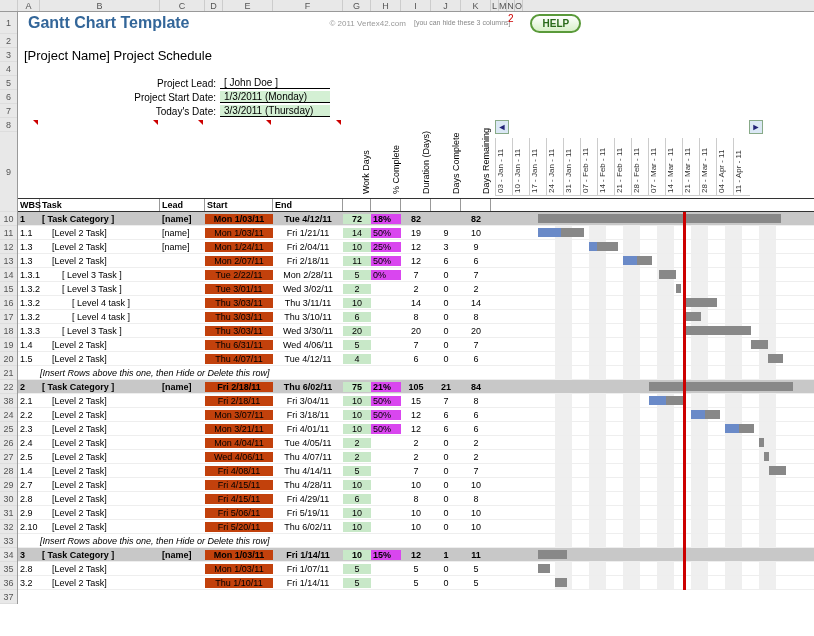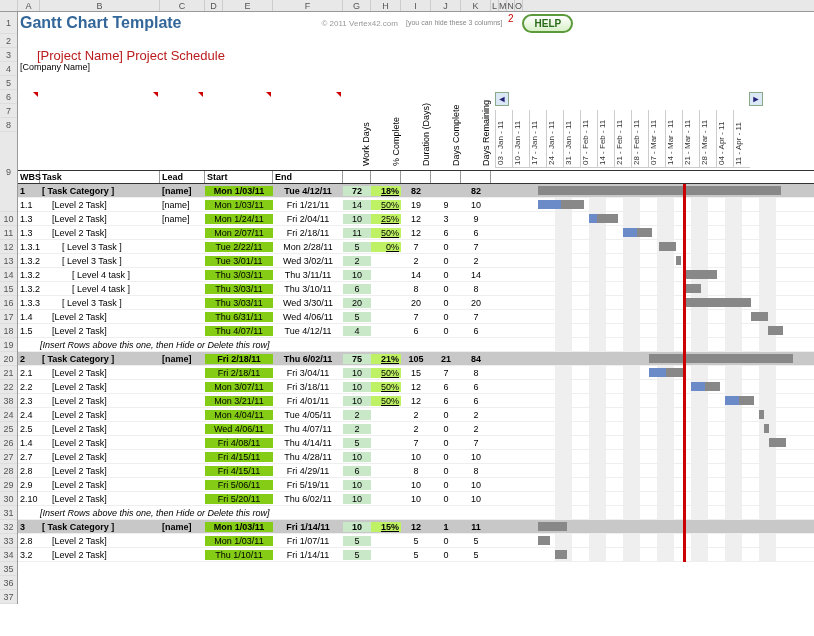--- a/index.html
+++ b/index.html
@@ -4,26 +4,26 @@
 <style>
 * { box-sizing: border-box; margin: 0; padding: 0; }
 body { font-family: Arial, sans-serif; font-size: 10px; background: #fff; width: 814px; height: 636px; overflow: hidden; position: relative; }
 .col-headers { display: flex; height: 12px; background: #e8e8e8; border-bottom: 1px solid #999; }
 .col-headers .ch { border-right: 1px solid #ccc; text-align: center; font-size: 9px; color: #555; line-height: 12px; }
 .row-nums { position: absolute; left: 0; top: 12px; width: 18px; background: #e8e8e8; border-right: 1px solid #999; }
 .row-nums .rn { height: 14px; line-height: 14px; text-align: center; font-size: 9px; color: #555; border-bottom: 1px solid #ddd; }
 .row-nums .rn.tall { height: 22px; line-height: 22px; }
 .row-nums .rn.vtall { height: 80px; line-height: 80px; }
 .content { position: absolute; left: 18px; top: 12px; right: 0; }
-.title-row { height: 22px; display: flex; align-items: center; padding-left: 2px; }
+.title-row { height: 22px; display: flex; align-items: center; padding-left: 10px; }
 .title { font-size: 16px; font-weight: bold; color: #336699; }
 .copyright { font-size: 8px; color: #999; margin-left: 140px; }
 .hide-note { font-size: 7px; color: #888; margin-left: 8px; line-height: 8px; }
 .help-btn { margin-left: 20px; background: linear-gradient(#fff,#d8f0c8); border: 2px solid #5a9a3a; border-radius: 10px; padding: 2px 10px; font-weight: bold; color: #2a6a1a; font-size: 10px; cursor: pointer; }
-.subtitle { color: #b91c1c; font-size: 13px; height: 14px; padding-left: 19px; }
+.subtitle { color: #000000; font-size: 13px; height: 14px; padding-left: 6px; }
 .company { font-size: 9px; height: 14px; padding-left: 2px; }
 .meta-rows { margin-top: 0; }
 .meta-row { height: 14px; display: flex; align-items: center; }
 .meta-label { width: 202px; text-align: right; padding-right: 4px; font-size: 10px; }
 .meta-val { border-bottom: 1px solid #000; font-size: 10px; padding: 0 4px; min-width: 110px; }
 .meta-val.green { background: #d4f0d4; }
 .header-area { position: relative; height: 80px; display: flex; }
 .header-left { display: flex; }
 .hcol { display: flex; align-items: flex-end; justify-content: center; font-size: 9px; padding-bottom: 2px; position: relative; height: 80px; }
 .hcol.rot { writing-mode: vertical-rl; transform: rotate(180deg); padding: 4px 0; justify-content: flex-start; }
@@ -31,23 +31,23 @@
 .dates-header { display: flex; position: relative; margin-left: 4px; }
 .date-col { width: 17px; writing-mode: vertical-rl; transform: rotate(180deg); font-size: 8px; text-align: left; height: 58px; border-right: 1px solid #ccc; border-top: 1px solid #ccc; padding: 2px 0; color: #333; margin-top: 20px; }
 .nav-arrows { position: absolute; top: 2px; display: flex; gap: 240px; }
 .arrow-btn { width: 14px; height: 14px; background: #dbe8f5; border: 1px solid #8a8; display: flex; align-items: center; justify-content: center; font-size: 9px; color: #227; cursor: pointer; }
 .table-header { display: flex; height: 14px; background: #fff; border-top: 1px solid #333; border-bottom: 1px solid #333; }
 .th { font-size: 9px; font-weight: bold; padding: 1px 2px; border-right: 1px solid #999; }
 .data-row { display: flex; height: 14px; border-bottom: 1px solid #eee; align-items: center; position: relative; }
 .data-row.cat { background: #c8c8c8; font-weight: bold; }
 .td { font-size: 9px; padding: 0 2px; overflow: hidden; white-space: nowrap; }
 .td.center { text-align: center; }
-.start-cell { background: #84cc16; text-align: center; }
+.start-cell { background: #c2410c; text-align: center; }
 .wd-cell { background: #c8e8c8; text-align: center; }
-.pc-cell { background: #bef264; text-align: right; text-decoration: underline; }
+.pc-cell { background: #d946ef; text-align: left; }
 .insert-row { font-style: italic; font-size: 9px; padding-left: 22px; height: 14px; line-height: 14px; border-bottom: 1px solid #eee; }
 .gantt-bg { position: absolute; left: 520px; top: 0; bottom: 0; right: 0; }
 .gantt-col { position: absolute; top: 0; bottom: 0; width: 17px; }
 .gantt-col.shade { background: #efefef; }
 .bar { position: absolute; height: 9px; top: 2px; }
 .bar.gray { background: #888; }
 .bar.blue { background: #6a8ac8; }
 .today-line { position: absolute; width: 3px; background: #c00; top: 0; bottom: 0; z-index: 5; }
 .two-red { color: #c00; font-size: 10px; position: absolute; left: 490px; top: 1px; }
 .spacer14 { height: 14px; }
@@ -127,22 +127,35 @@
 <div class="content">
   <div class="title-row">
     <span class="title">Gantt Chart Template</span>
     <span class="copyright">© 2011 Vertex42.com</span>
     <span class="hide-note">[you can hide these 3 columns]</span>
     <span class="two-red">2</span>
     <button class="help-btn">HELP</button>
   </div>
   <div class="spacer14"></div>
   <div class="subtitle">[Project Name] Project Schedule</div>
-  <div class="company">[Company Name]</div>
   <div class="spacer14"></div>
+  <div class="meta-rows">
+    <div class="meta-row">
+      <span class="meta-label">Project Lead:</span>
+      <span class="meta-val">[ John Doe ]</span>
+    </div>
+    <div class="meta-row">
+      <span class="meta-label">Project Start Date:</span>
+      <span class="meta-val green">1/3/2011 (Monday)</span>
+    </div>
+    <div class="meta-row">
+      <span class="meta-label">Today's Date:</span>
+      <span class="meta-val green">3/3/2011 (Thursday)</span>
+    </div>
+  </div>
 
   <div class="header-area">
     <div class="header-left">
       <div class="hcol w-wbs">
           <div class="tri"></div>
         </div>
       <div class="hcol w-task">
           <div class="tri"></div>
         </div>
       <div class="hcol w-lead">

